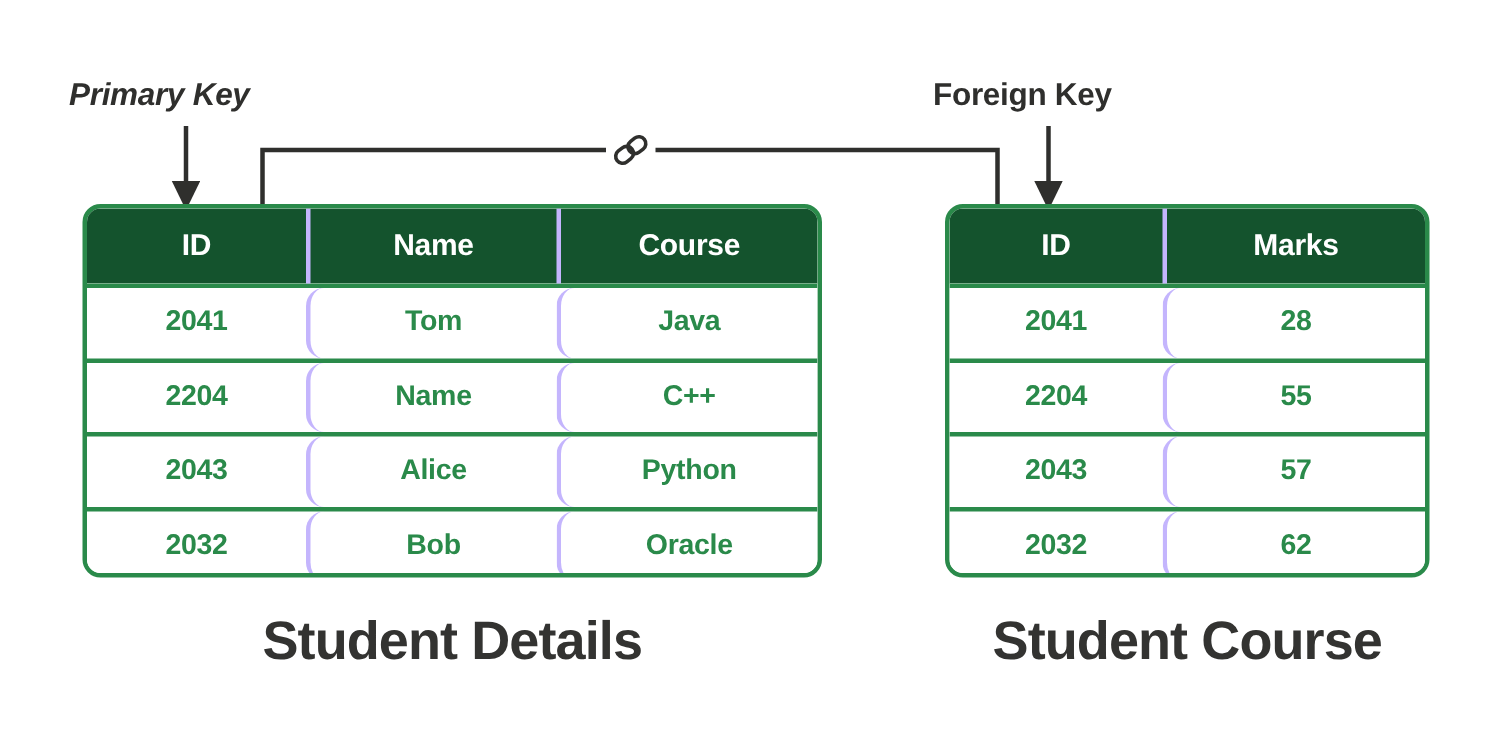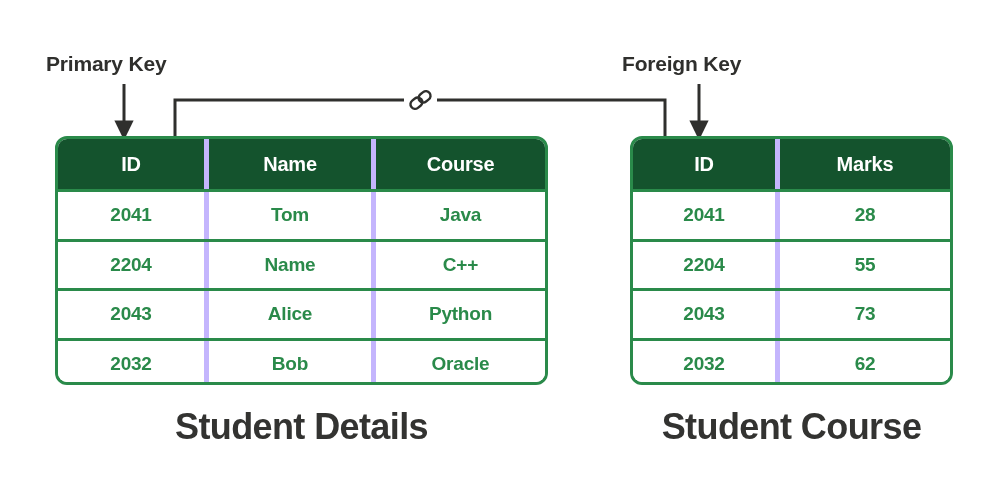--- a/index.html
+++ b/index.html
@@ -18,21 +18,21 @@
 
   
   .ann-label {
     position: absolute;
     font-weight: bold;
     font-size: 21px;
     color: #2f2f2d;
     letter-spacing: -0.2px;
     white-space: nowrap;
   }
-  #label-primary-key { left: 46px;  top: 52px; }
+  #label-primary-key { left: 46px;  top: 52px; font-style: italic; }
   #label-foreign-key { left: 622px; top: 52px; }
 
   
   #connectors {
     position: absolute;
     left: 0; top: 0;
     width: 1000px;
     height: 500px;
     pointer-events: none;
   }
@@ -68,28 +68,29 @@
     display: flex;
     align-items: center;
     justify-content: center;
     box-sizing: border-box;
     font-weight: bold;
     font-size: 19px;
     letter-spacing: -0.2px;
     overflow: hidden;
   }
   .db-cell + .db-cell {
-    border-left: 5px solid #c4b5fd;
+    border-left: 3px solid #c4b5fd;
   }
   .header-row .db-cell {
     color: #ffffff;
     font-size: 20px;
   }
   .body-row .db-cell {
     color: #2a8a4a;
+    border-radius: 12px;
   }
 
   
   #table-student-details .col-0 { flex: 0 0 146px; }
   #table-student-details .col-1 { flex: 0 0 167px; }
   #table-student-details .col-2 { flex: 1 1 auto; }
 
   
   #table-student-marks .col-0 { flex: 0 0 142px; }
   #table-student-marks .col-1 { flex: 1 1 auto; }
@@ -181,21 +182,21 @@
       <div class="db-cell col-1">28</div>
     </div>
 
     <div class="db-row body-row">
       <div class="db-cell col-0">2204</div>
       <div class="db-cell col-1">55</div>
     </div>
 
     <div class="db-row body-row">
       <div class="db-cell col-0">2043</div>
-      <div class="db-cell col-1">73</div>
+      <div class="db-cell col-1">57</div>
     </div>
 
     <div class="db-row body-row">
       <div class="db-cell col-0">2032</div>
       <div class="db-cell col-1">62</div>
     </div>
   </div>
 
   <div class="table-caption" id="caption-student-details">Student Details</div>
 

